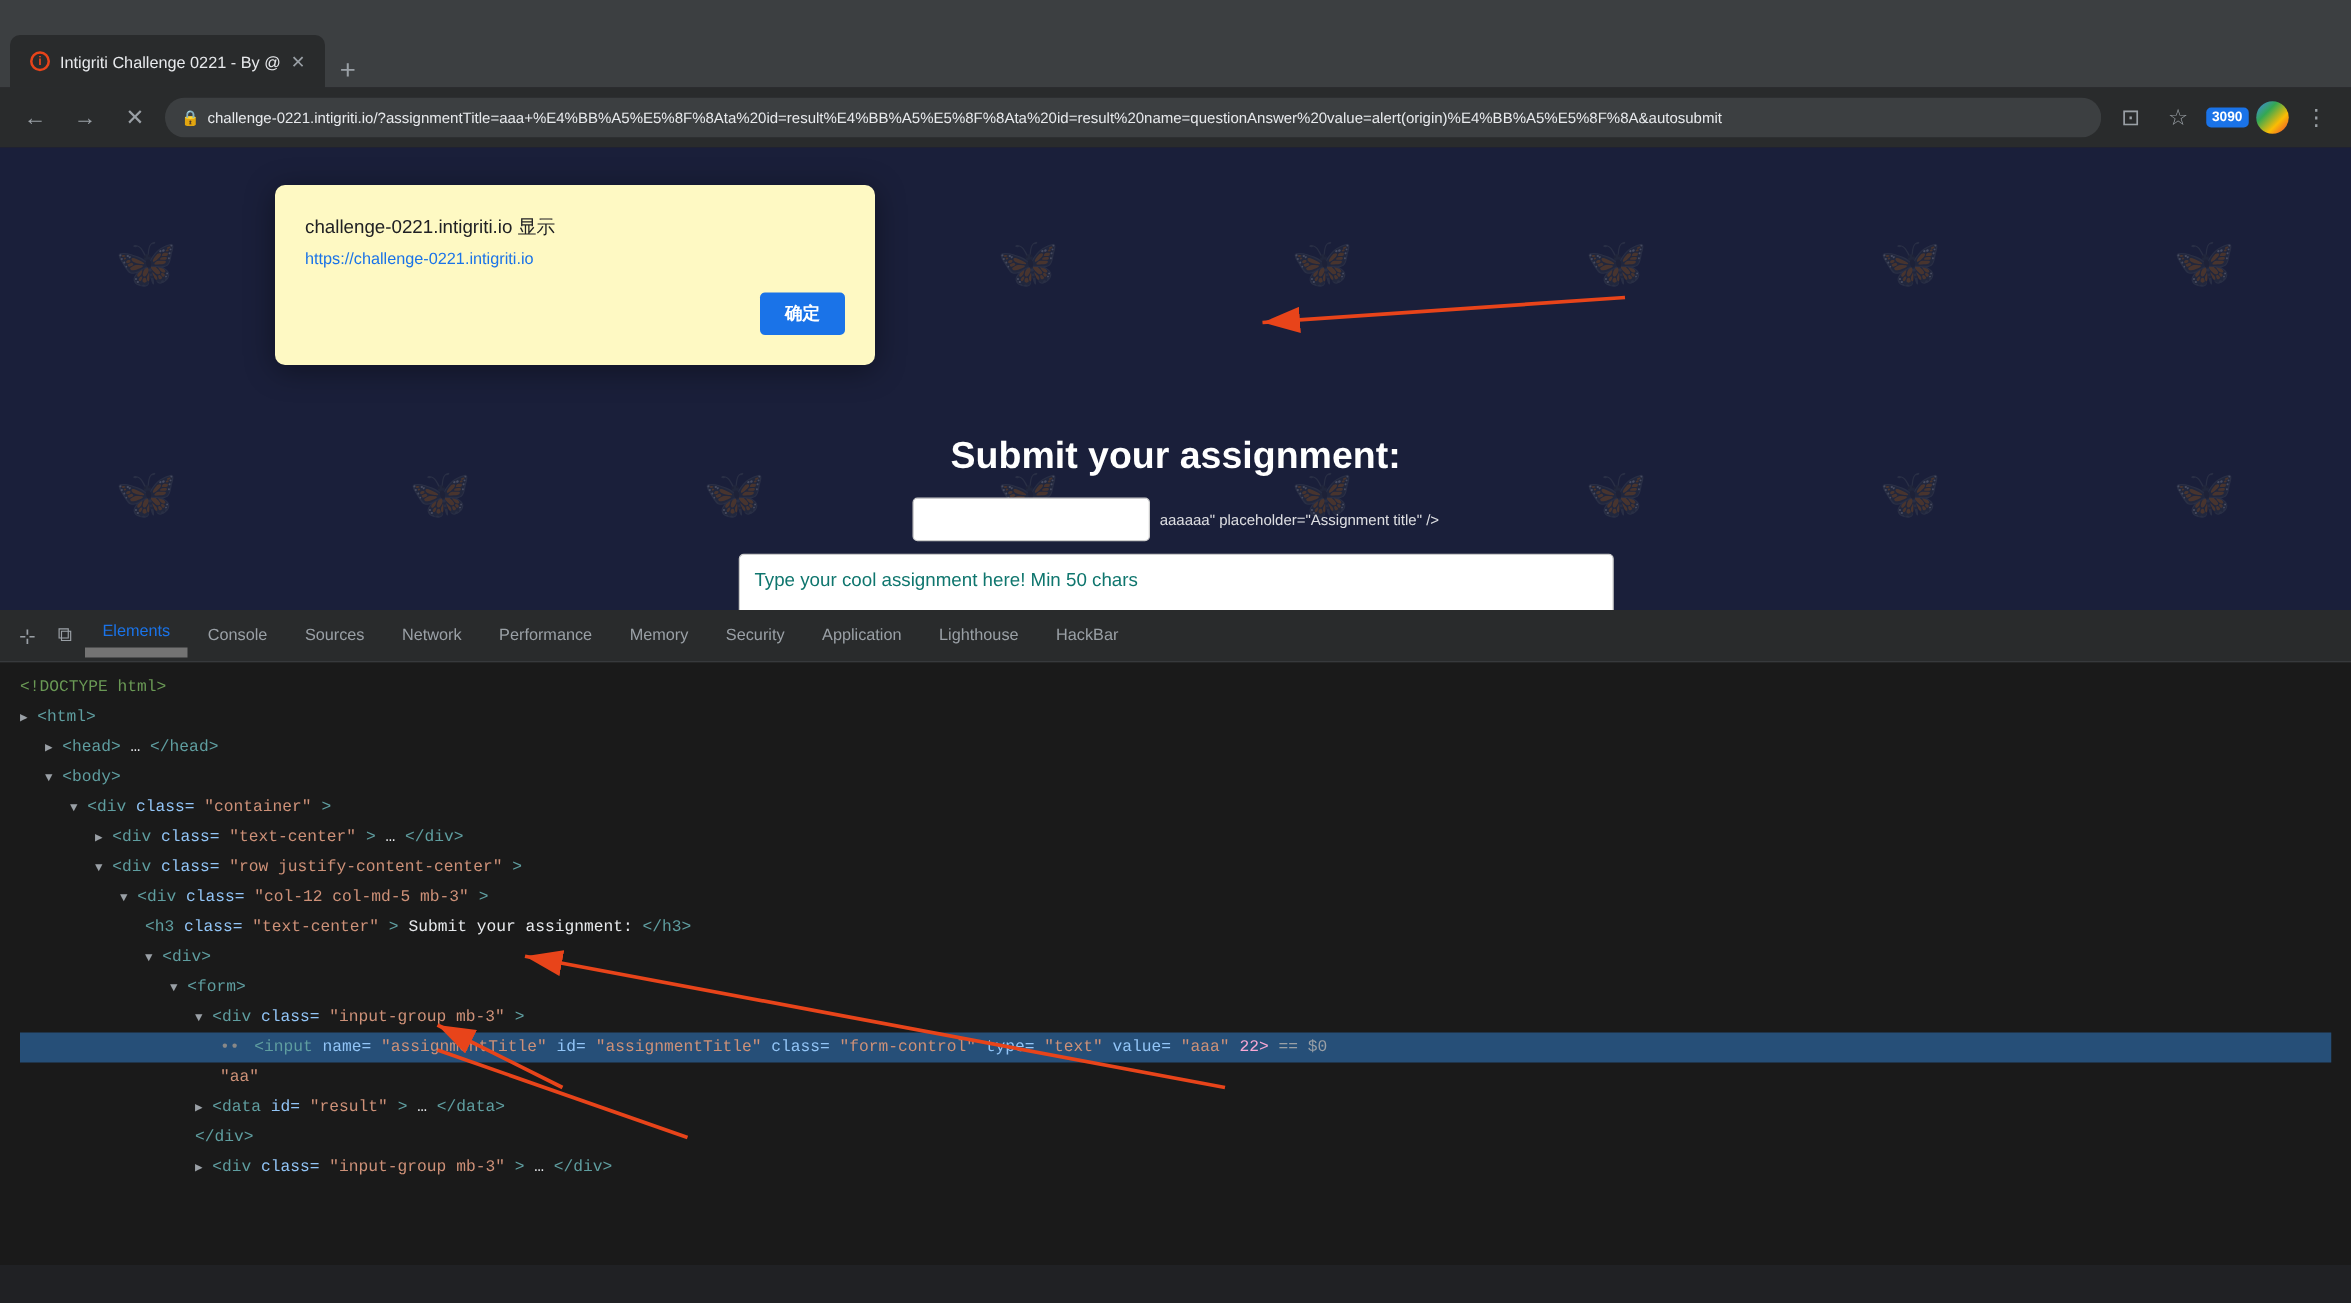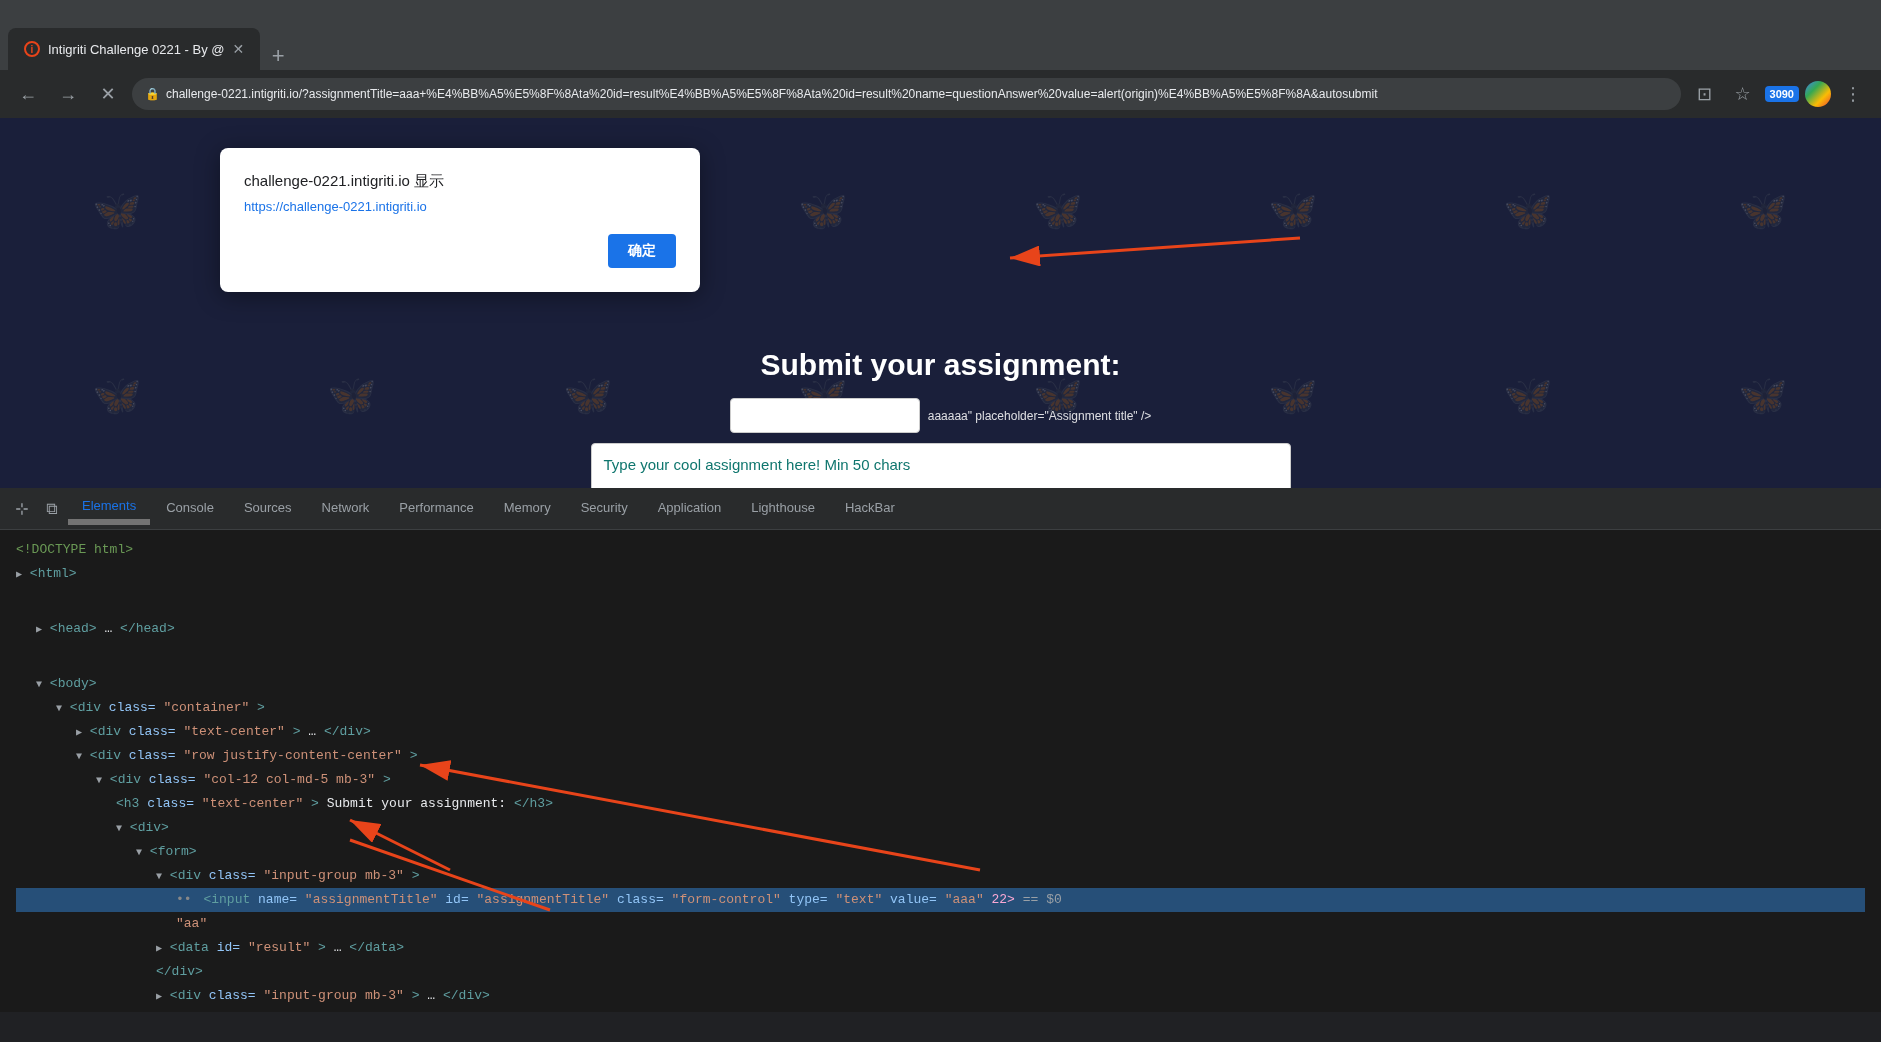--- a/index.html
+++ b/index.html
@@ -121,21 +121,21 @@
     }
     .bg-icon {
       display: flex; align-items: center; justify-content: center;
       color: #4a5080; font-size: 40px;
     }
 
     
     .alert-modal {
       position: absolute;
       top: 40px; left: 50%; transform: translateX(-50%);
-      background: #ffffff;
+      background: #fef9c3;
       border-radius: 8px;
       box-shadow: 0 4px 24px rgba(0,0,0,0.4);
       width: 480px;
       padding: 24px;
       z-index: 10;
     }
     .alert-title {
       font-size: 15px; color: #202124; font-weight: 500; margin-bottom: 8px;
     }
     .alert-url {
@@ -190,21 +190,21 @@
     .devtools-tab {
       padding: 6px 14px;
       font-size: 13px;
       color: #9aa0a6;
       cursor: pointer;
       border-bottom: 2px solid transparent;
       white-space: nowrap;
     }
     .devtools-tab.active {
       color: #1a73e8;
-      border-bottom: 6px solid #737373;
+      border-bottom: 8px solid #737373;
     }
 
     
     .devtools-content {
       flex: 1;
       overflow-y: auto;
       padding: 8px 16px;
       font-family: 'Consolas', 'Courier New', monospace;
       font-size: 13px;
       line-height: 1.8;
@@ -212,21 +212,21 @@
       background: #1a1a1a;
       position: relative;
     }
 
     
     .html-tag { color: #5f9ea0; }
     .html-attr-name { color: #92c5f7; }
     .html-attr-value { color: #ce9178; }
     .html-comment { color: #6a9955; }
     .html-text { color: #e8eaed; }
-    .indent1 { padding-left: 20px; margin-top: 31px; }
+    .indent1 { padding-left: 20px; }
     .indent2 { padding-left: 40px; }
     .indent3 { padding-left: 60px; }
     .indent4 { padding-left: 80px; }
     .indent5 { padding-left: 100px; }
     .indent6 { padding-left: 120px; }
     .indent7 { padding-left: 140px; }
     .selected-line {
       background: #264f78;
       display: block;
     }

